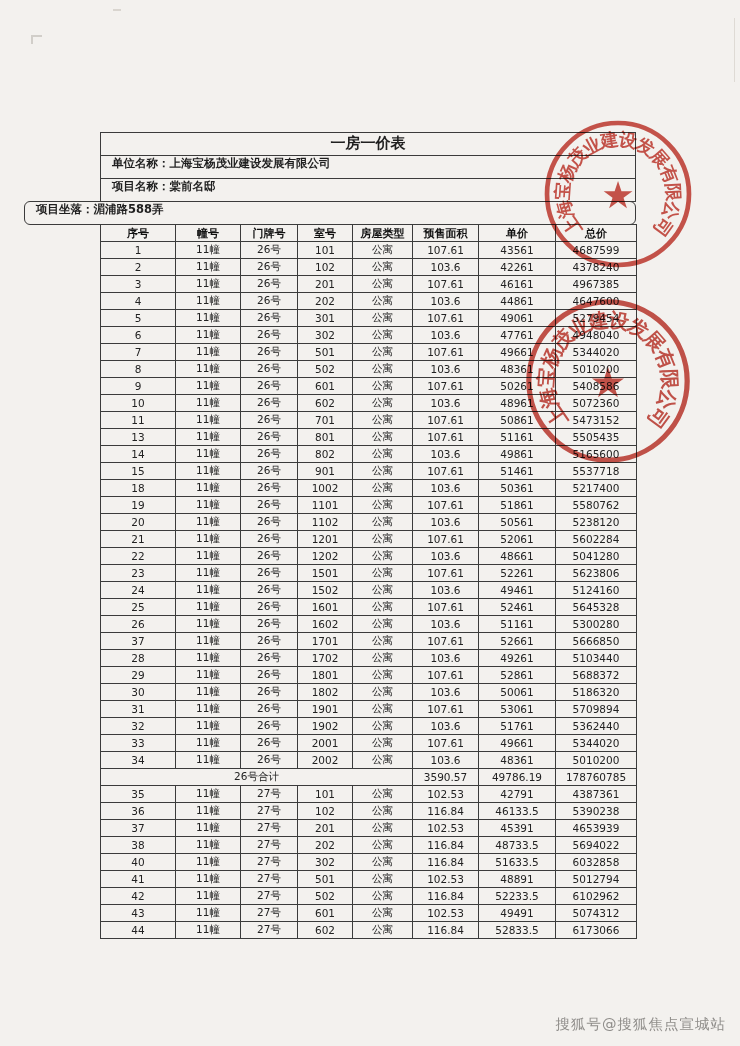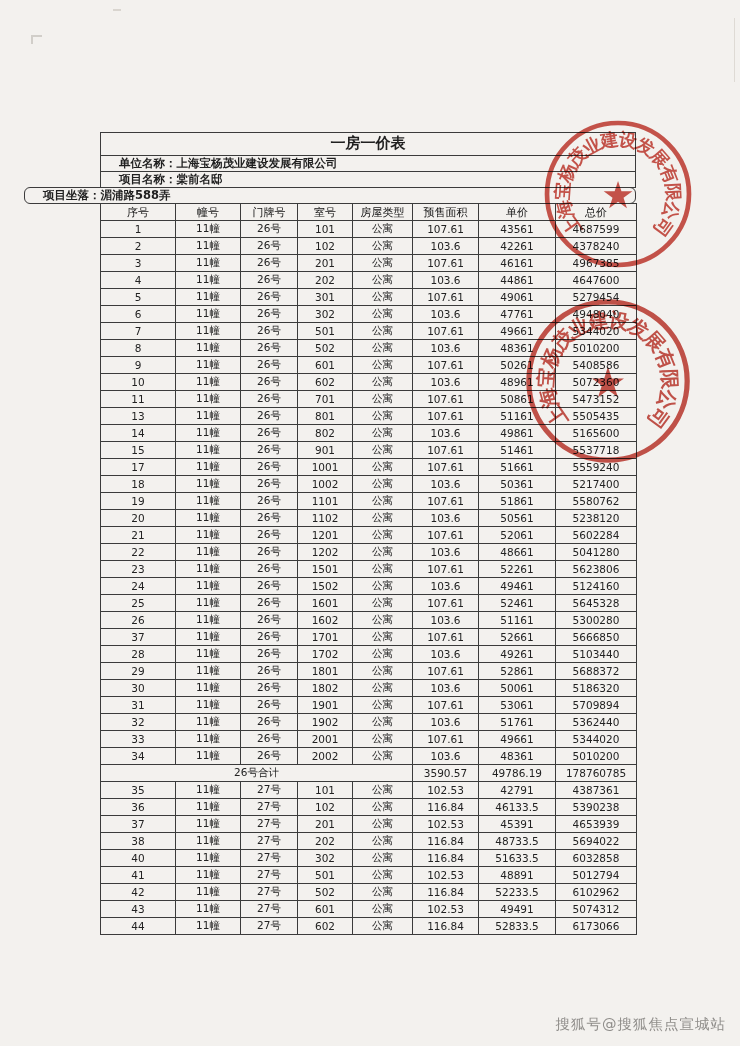--- a/index.html
+++ b/index.html
@@ -14,36 +14,36 @@
   .title-box {
     box-sizing:border-box;
     border:1.5px solid #3b3b3b;
     height:24px; line-height:21px;
     text-align:center; font-weight:bold; font-size:15px; color:#1f1f1f;
     background:transparent;
   }
   .info-row {
     box-sizing:border-box;
     border:1px solid #3b3b3b; margin-top:-1px;
-    height:17px; line-height:15px;
+    height:24px; line-height:15px;
     font-weight:bold; font-size:11.5px; color:#1f1f1f;
-    padding-left:18px; white-space:nowrap;
+    padding-left:11px; white-space:nowrap;
   }
   .info-row.wide { margin-left:-76px; width:612px;border-radius:6px; }
   table.price {
     border-collapse:collapse; table-layout:fixed;
     width:536px; margin-top:-1px;
   }
   table.price th, table.price td {
     border:1px solid #3b3b3b;
     height:16px; padding:0 1px;
     font-size:10.5px; color:#222;
     text-align:center; white-space:nowrap; overflow:hidden;
   }
-  table.price thead th { font-weight:normal; font-size:11px; color:#111; }
+  table.price thead th { font-weight:bold; font-size:11px; color:#111; }
   .stamp {
     position:absolute; pointer-events:none;
     mix-blend-mode:multiply; opacity:.82;
   }
   .stamp-a { left:540px; top:116px; width:156px; height:156px; color:#c23227; }
   .stamp-b { left:521px; top:294px; width:174px; height:174px; color:#bd2f25; }
   .watermark {
     position:absolute; right:14px; bottom:12px;
     font-size:14.5px; color:#8f8d8a; letter-spacing:1px; white-space:nowrap;
   }
@@ -225,30 +225,20 @@
             <td>15</td>
             <td>11幢</td>
             <td>26号</td>
             <td>901</td>
             <td>公寓</td>
             <td>107.61</td>
             <td>51461</td>
             <td>5537718</td>
           </tr>
           <tr>
-            <td>17</td>
-            <td>11幢</td>
-            <td>26号</td>
-            <td>1001</td>
-            <td>公寓</td>
-            <td>107.61</td>
-            <td>51661</td>
-            <td>5559240</td>
-          </tr>
-          <tr>
             <td>18</td>
             <td>11幢</td>
             <td>26号</td>
             <td>1002</td>
             <td>公寓</td>
             <td>103.6</td>
             <td>50361</td>
             <td>5217400</td>
           </tr>
           <tr>

